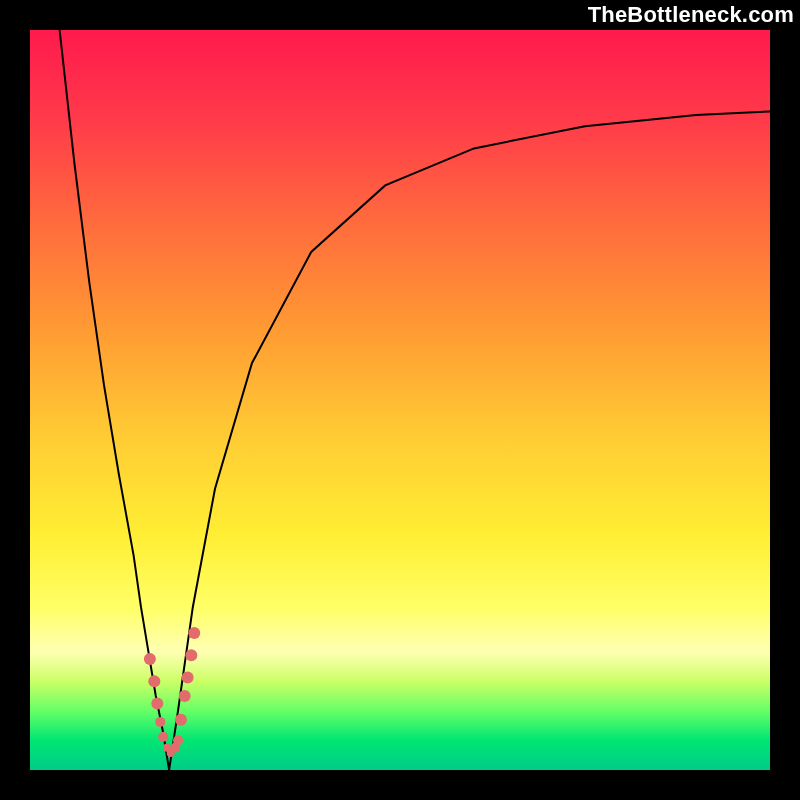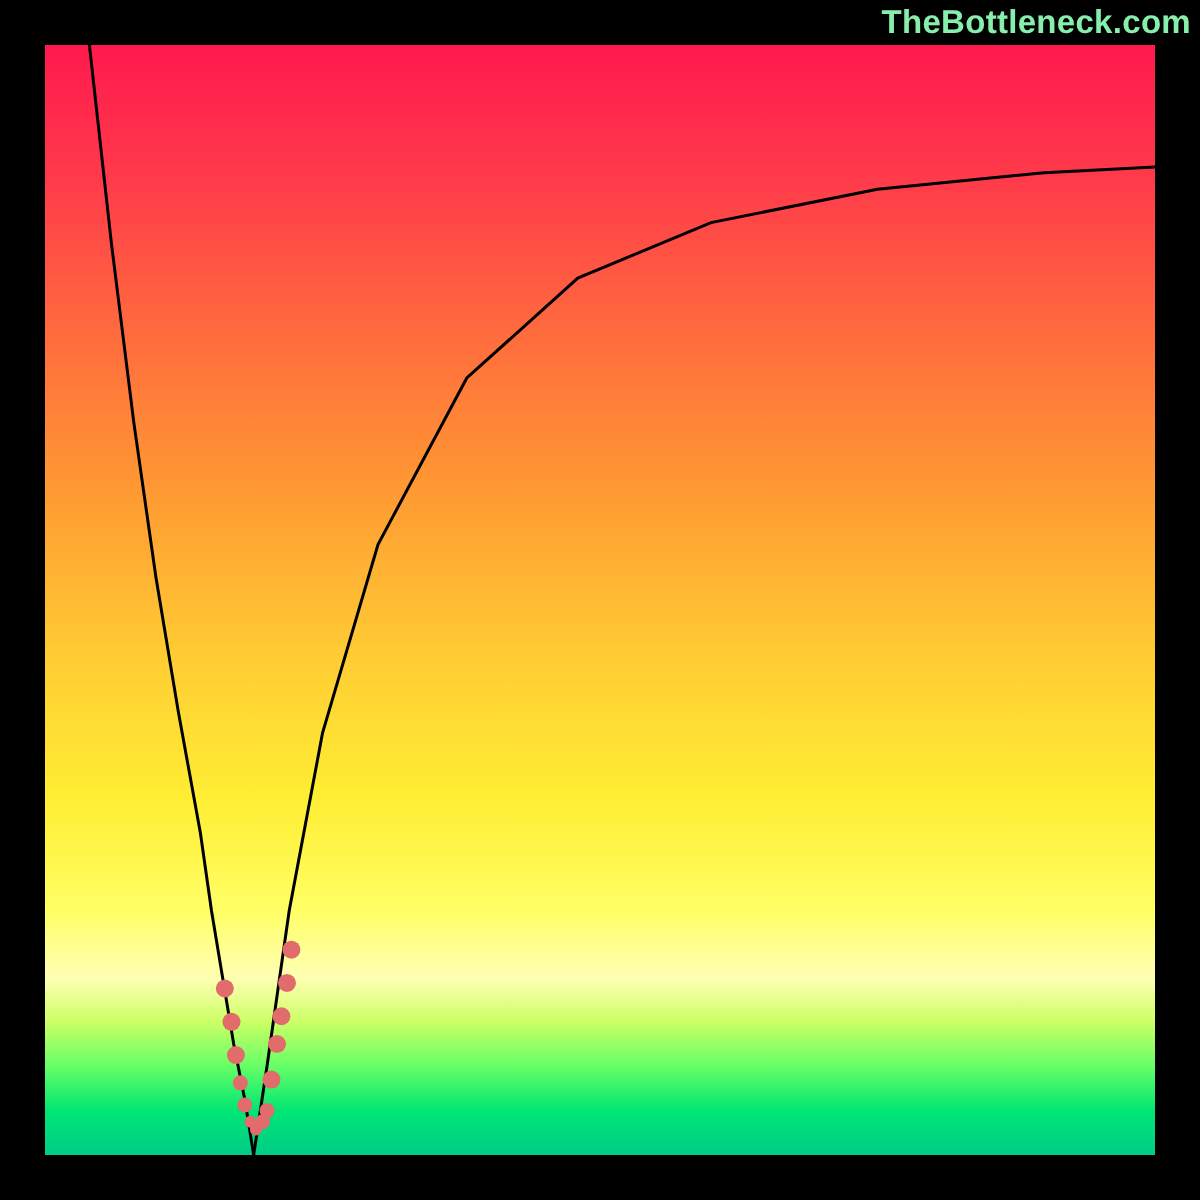--- a/index.html
+++ b/index.html
@@ -37,21 +37,21 @@
       #00cc88 100%
     );
   }
   .watermark {
     position: absolute;
     top: 2px;
     right: 6px;
     font-family: Arial, Helvetica, sans-serif;
     font-size: 22px;
     font-weight: 600;
-    color: #86efac;
+    color: #ffffff;
     letter-spacing: 0.2px;
     user-select: none;
   }
   svg {
     position: absolute;
     left: 0;
     top: 0;
   }
 </style>
 </head>

